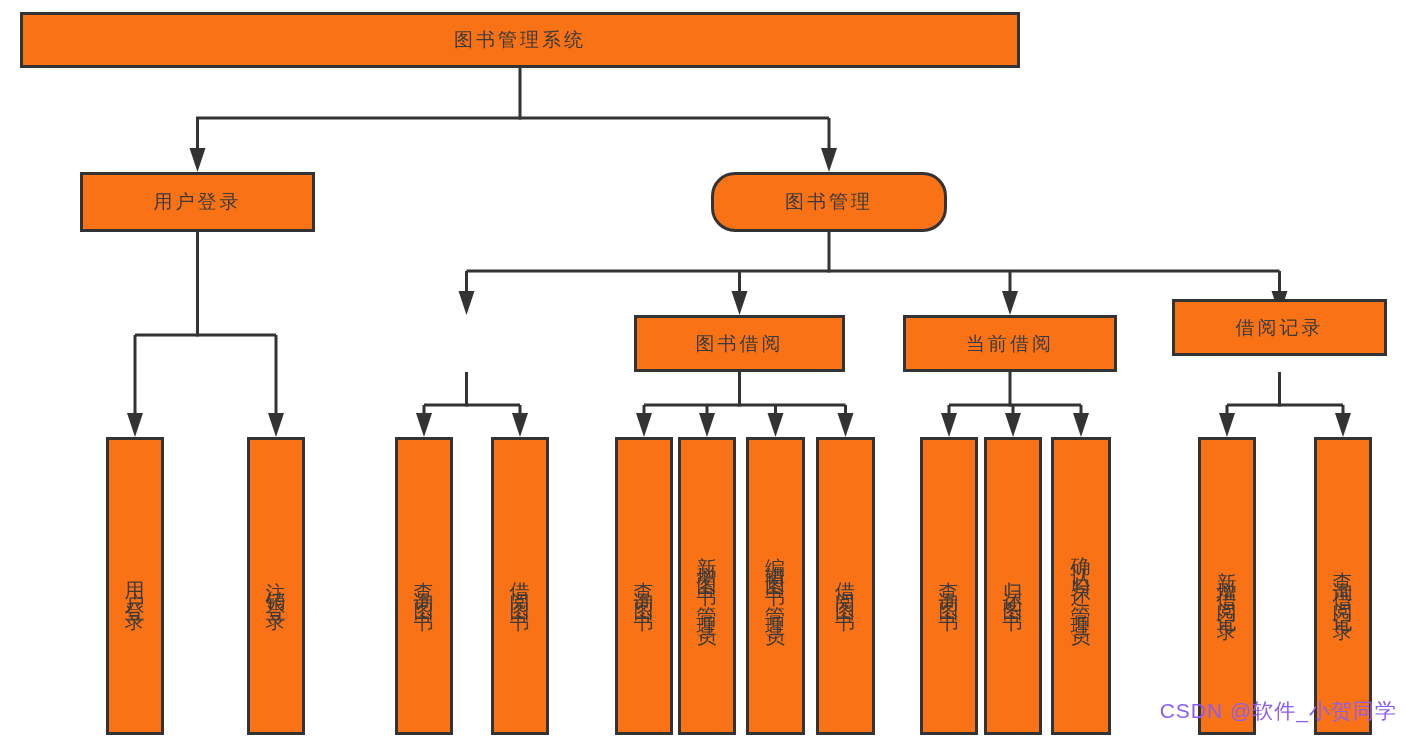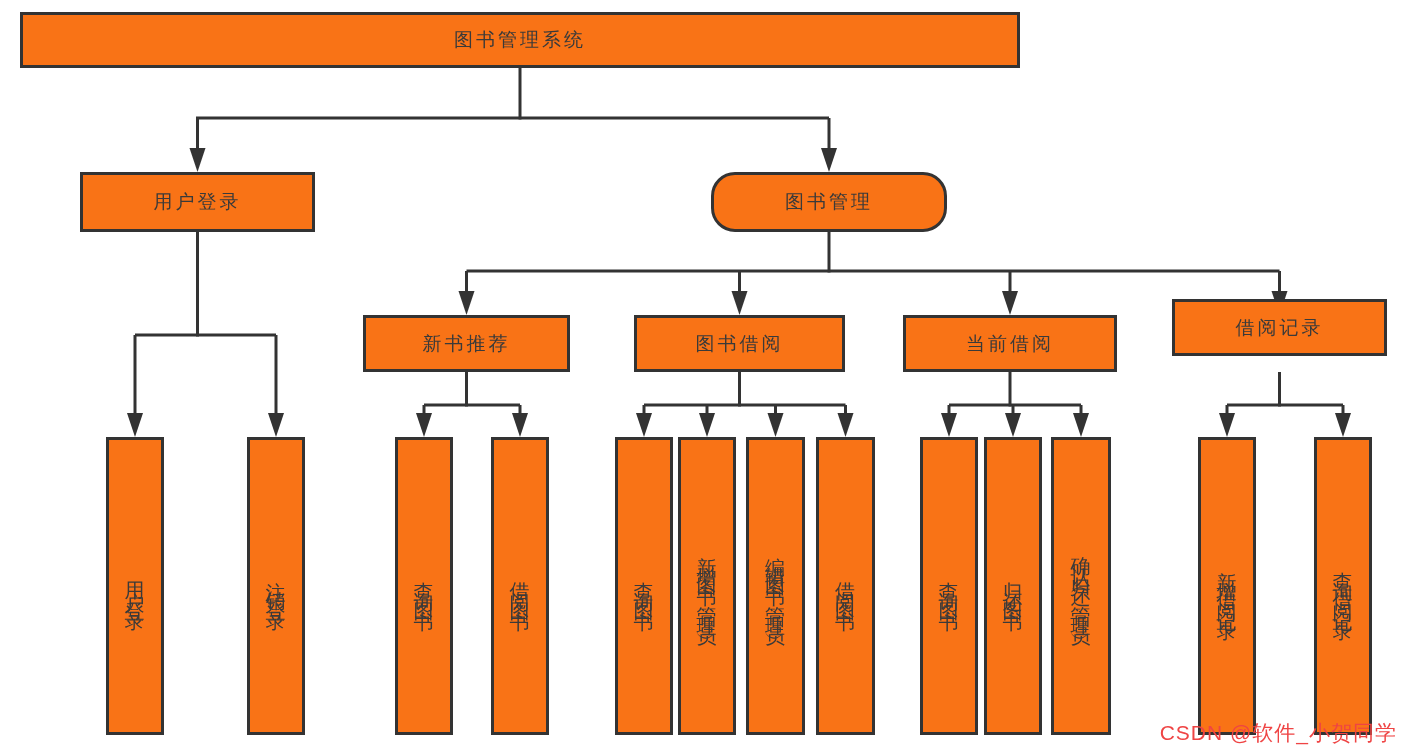--- a/index.html
+++ b/index.html
@@ -37,23 +37,23 @@
     writing-mode: vertical-rl;
     text-orientation: mixed;
     font-size: 20px;
     line-height: 1;
     letter-spacing: 10px;
     color: #3a3a3a;
   }
   .watermark {
     position: absolute;
     right: 8px;
-    bottom: 0;
+    bottom: 22px;
     font-size: 21px;
-    color: #ef4444;
+    color: #8b5cf6;
     letter-spacing: 1px;
     white-space: nowrap;
     z-index: 5;
   }
 </style>
 </head>
 <body>
 
 <div class="canvas">
 
@@ -137,23 +137,20 @@
     <span class="htext">图书管理系统</span>
   </div>
 
   <div class="box" style="left:80px; top:172px; width:235px; height:60px;">
     <span class="htext">用户登录</span>
   </div>
   <div class="box" style="left:711px; top:172px; width:236px; height:60px;border-radius:24px;">
     <span class="htext">图书管理</span>
   </div>
 
-  <div class="box" style="left:363px; top:315px; width:207px; height:57px;">
-    <span class="htext">新书推荐</span>
-  </div>
   <div class="box" style="left:903px; top:315px; width:214px; height:57px;">
     <span class="htext">当前借阅</span>
   </div>
   <div class="box" style="left:634px; top:315px; width:211px; height:57px;">
     <span class="htext">图书借阅</span>
   </div>
   <div class="box" style="left:1172px; top:299px; width:215px; height:57px;font-family:Liberation Serif, serif;">
     <span class="htext">借阅记录</span>
   </div>
 

